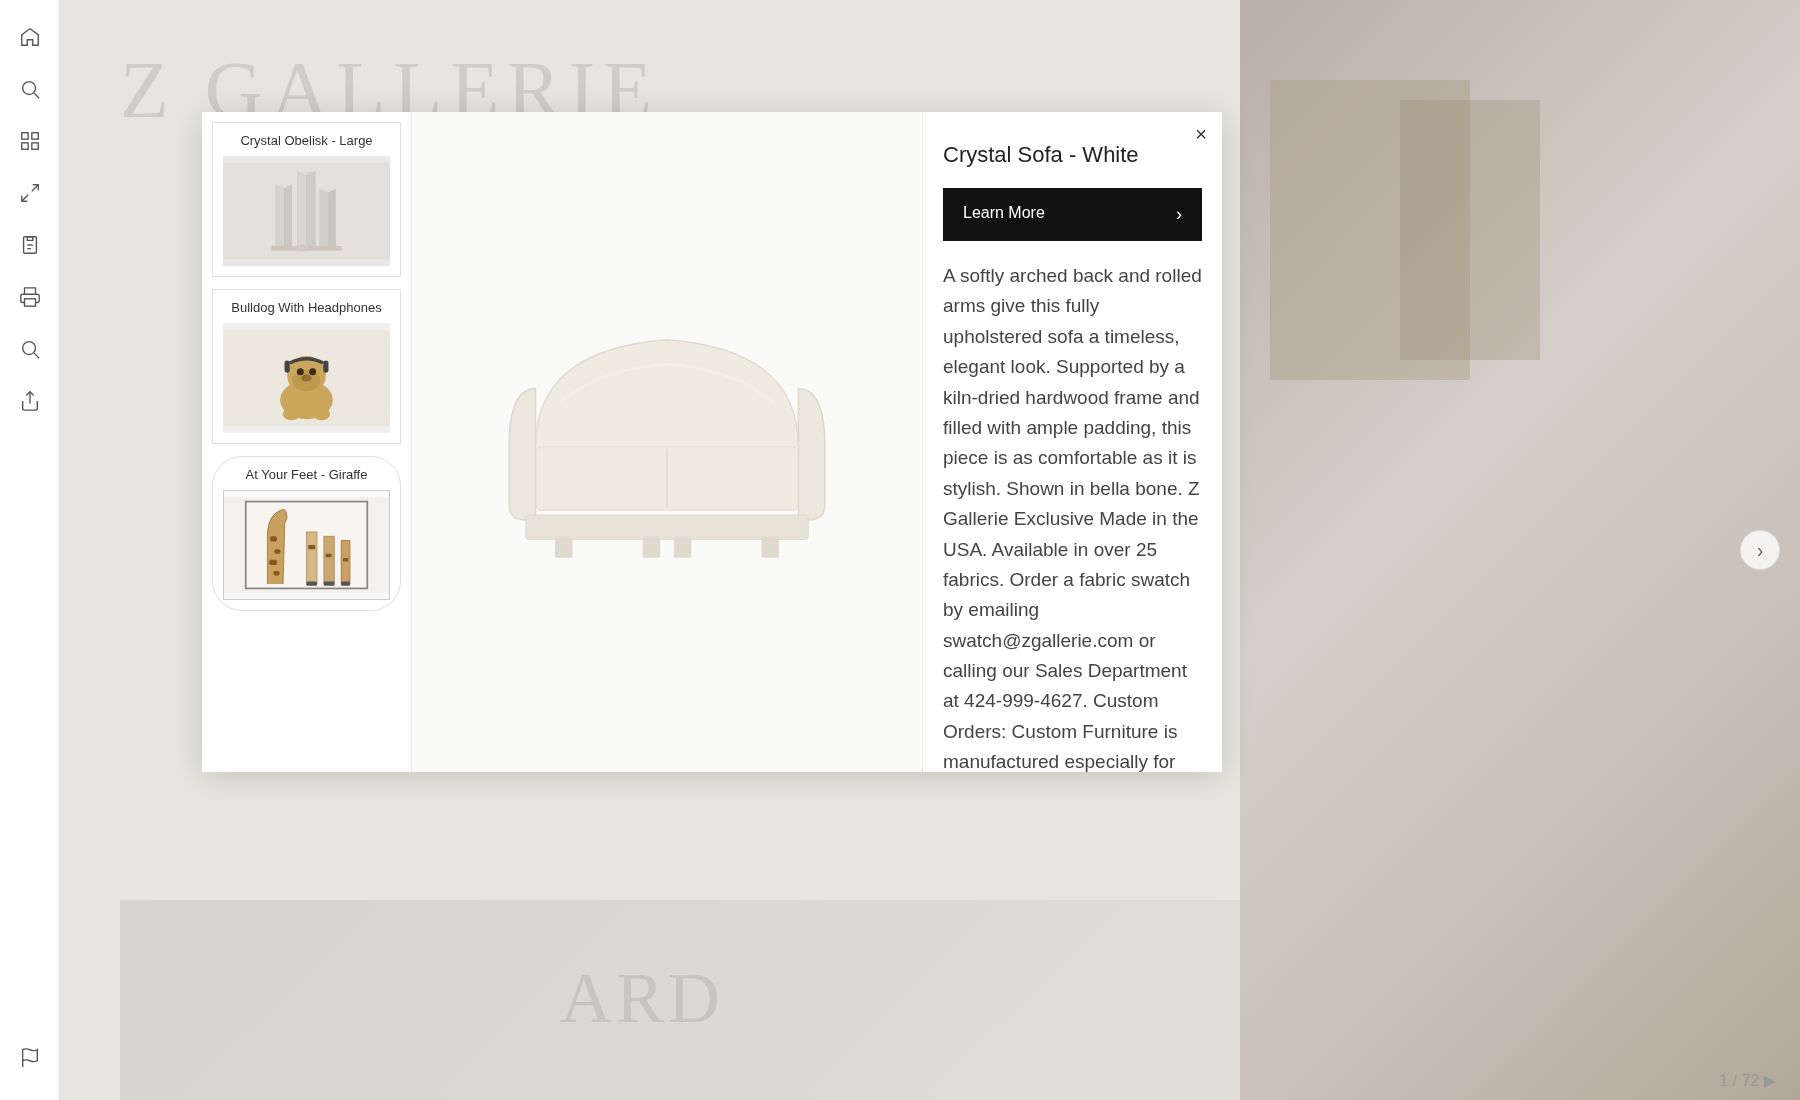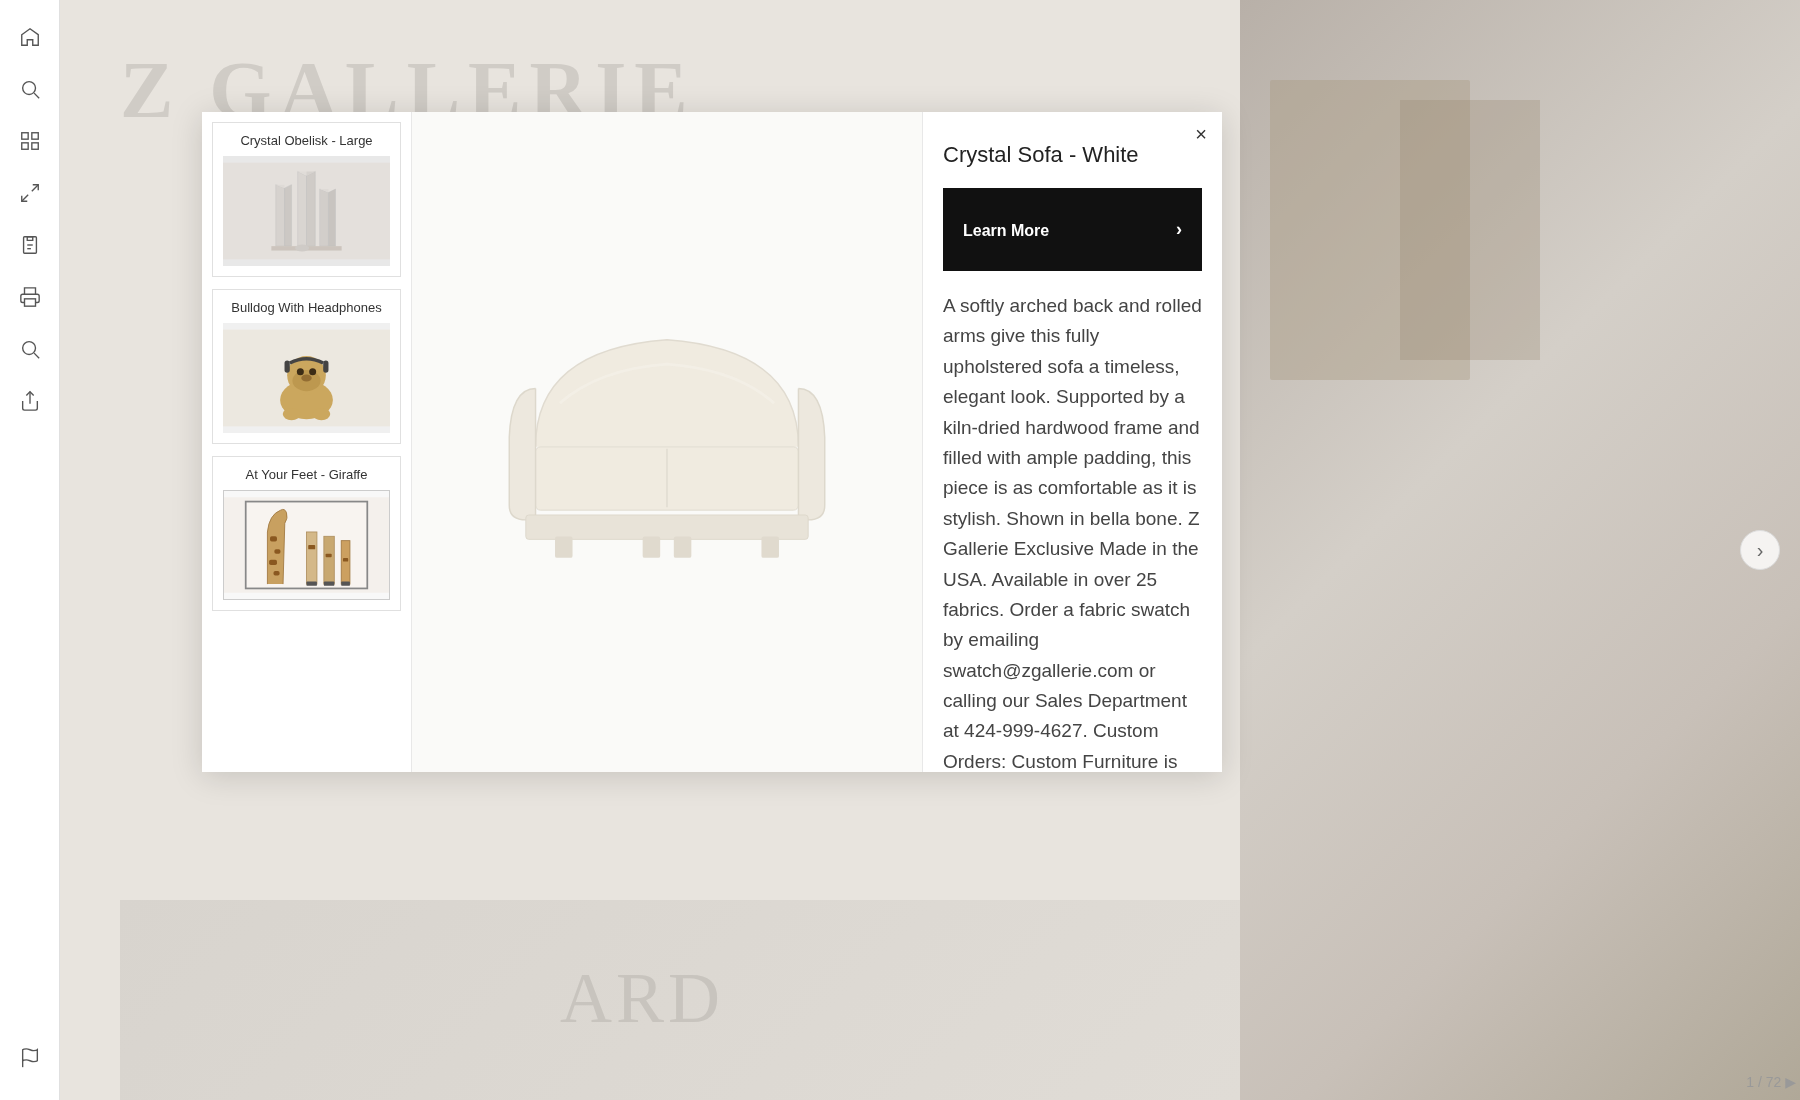--- a/index.html
+++ b/index.html
@@ -26,21 +26,21 @@
       top: 30px;
       left: 120px;
       right: 0;
       height: 120px;
       display: flex;
       align-items: center;
       z-index: 1;
     }
     .bg-logo-text {
       font-size: 80px;
-      font-weight: 700;
+      font-weight: 400;
       color: #d0ccc6;
       letter-spacing: 8px;
       font-family: Georgia, serif;
     }
 
     
     .bg-right {
       position: absolute;
       top: 0;
       right: 0;
@@ -151,22 +151,22 @@
       cursor: pointer;
       z-index: 20;
       font-size: 20px;
       color: #666;
     }
 
     
     .page-num {
       position: absolute;
       bottom: 10px;
-      right: 4px;
-      font-size: 14px;
+      right: 24px;
+      font-size: 16px;
       color: #999;
       z-index: 20;
     }
 
     
     .modal {
       position: absolute;
       top: 112px;
       left: 170px;
       width: 1020px;
@@ -189,20 +189,21 @@
     }
     .product-card {
       border: 1px solid #e0e0e0;
       margin-bottom: 12px;
       padding: 10px;
       cursor: pointer;
       background: #fff;
     }
     .product-card:last-child {
       margin-bottom: 0;
+      border-radius: 30px;
     }
     .product-card-title {
       font-size: 13px;
       color: #333;
       text-align: center;
       margin-bottom: 8px;
       font-family: Arial, sans-serif;
     }
     .product-card-img {
       width: 100%;
@@ -285,28 +286,27 @@
       color: #222;
       text-align: right;
       margin-bottom: 15px;
     }
 
     .learn-more-btn {
       width: 100%;
       background: #111;
       color: #fff;
       border: none;
-      padding: 31px 20px;
+      padding: 16px 20px;
       font-size: 16px;
       cursor: pointer;
       display: flex;
-      align-items: flex-end;
+      align-items: flex-start;
       justify-content: space-between;
       margin-bottom: 20px;
-      font-weight: bold;
     }
     .learn-more-btn .chevron {
       font-size: 18px;
     }
 
     .product-description {
       font-size: 19px;
       color: #444;
       line-height: 1.6;
       margin-bottom: 20px;

